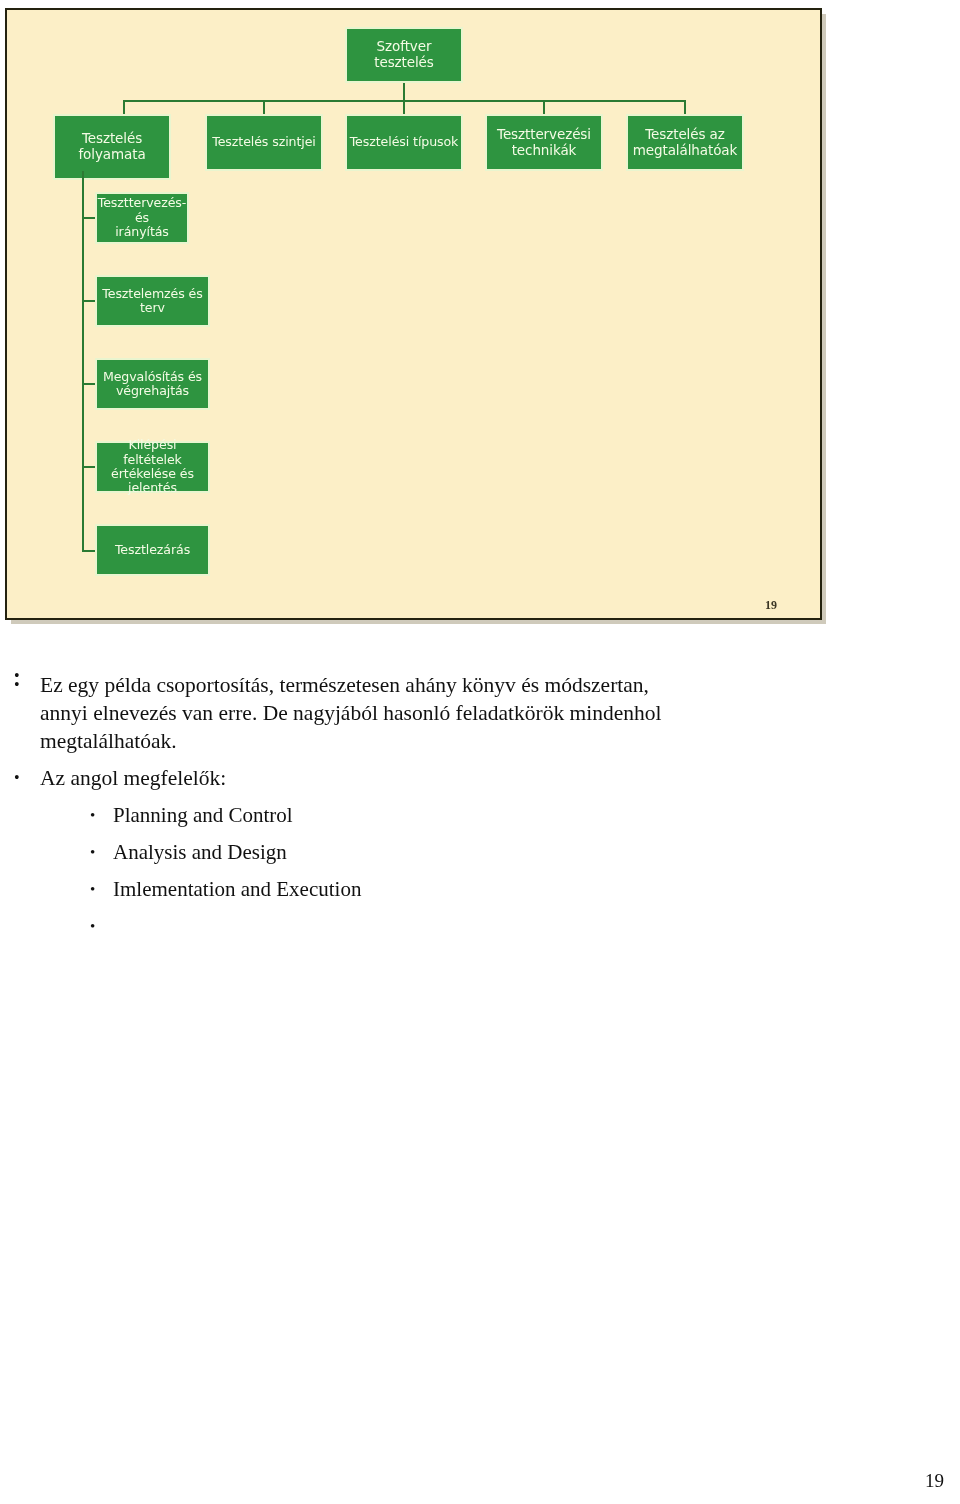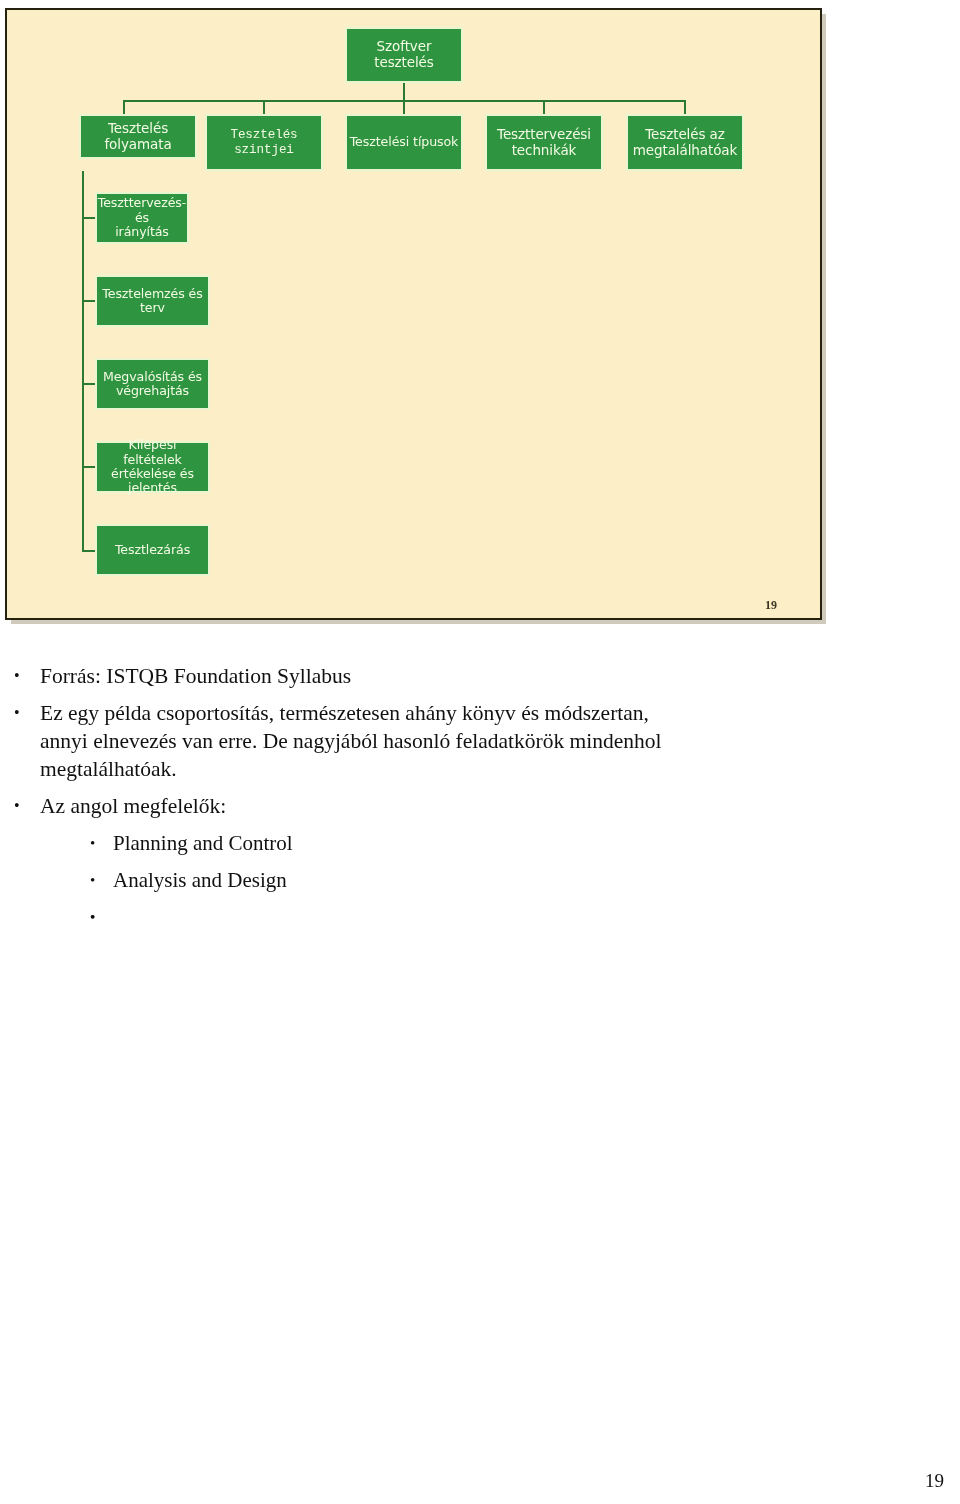--- a/index.html
+++ b/index.html
@@ -143,25 +143,25 @@
     <div class="dg-line v" style="left:396px; top:73px; height:31px;"></div>
 
     <div class="dg-line h" style="left:116px; top:90px; width:562px;"></div>
 
     <div class="dg-line v" style="left:116px; top:90px; height:16px;"></div>
     <div class="dg-line v" style="left:256px; top:90px; height:16px;"></div>
     <div class="dg-line v" style="left:396px; top:90px; height:16px;"></div>
     <div class="dg-line v" style="left:536px; top:90px; height:16px;"></div>
     <div class="dg-line v" style="left:677px; top:90px; height:16px;"></div>
 
-    <div class="dg-box" style="left:72px; top:104px; width:118px; height:45px; white-space:pre-line;">
+    <div class="dg-box" style="left:46px; top:104px; width:118px; height:66px; white-space:pre-line;">
       <span>Tesztelés
 folyamata</span>
     </div>
-    <div class="dg-box small" style="left:198px; top:104px; width:118px; height:57px; white-space:pre-line;font-family:Liberation Mono, monospace;">
+    <div class="dg-box small" style="left:198px; top:104px; width:118px; height:57px; white-space:pre-line;">
       <span>Tesztelés szintjei</span>
     </div>
     <div class="dg-box small" style="left:338px; top:104px; width:118px; height:57px; white-space:pre-line;">
       <span>Tesztelési típusok</span>
     </div>
     <div class="dg-box" style="left:478px; top:104px; width:118px; height:57px; white-space:pre-line;justify-content:center;">
       <span>Teszttervezési
 technikák</span>
     </div>
     <div class="dg-box" style="left:619px; top:104px; width:118px; height:57px; white-space:pre-line;">
@@ -200,21 +200,20 @@
 
   </div>
 
   <div id="slide-page-num">19</div>
 </div>
 
 <div id="notes">
 
   <div class="bl bl1">
     <span class="bullet">•</span>
-    <span class="txt">Forrás: ISTQB Foundation Syllabus</span>
   </div>
 
   <div class="bl bl1" style="max-width:630px;">
     <span class="bullet">•</span>
     <span class="txt">Ez egy példa csoportosítás, természetesen ahány könyv és módszertan, annyi elnevezés van erre. De nagyjából hasonló feladatkörök mindenhol megtalálhatóak.</span>
   </div>
 
   <div class="bl bl1">
     <span class="bullet">•</span>
     <span class="txt">Az angol megfelelők:</span>
@@ -225,20 +224,21 @@
     <span class="txt">Planning and Control</span>
   </div>
 
   <div class="bl bl2">
     <span class="bullet">•</span>
     <span class="txt">Analysis and Design</span>
   </div>
 
   <div class="bl bl2">
     <span class="bullet">•</span>
+    <span class="txt">Imlementation and Execution</span>
   </div>
 
   <div class="bl bl2">
     <span class="bullet">•</span>
   </div>
 
 </div>
 
 <div id="footer-page-num">19</div>
 

